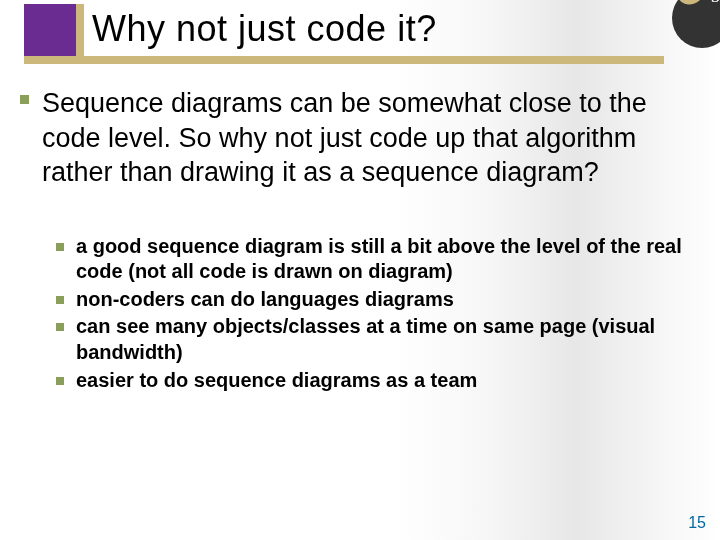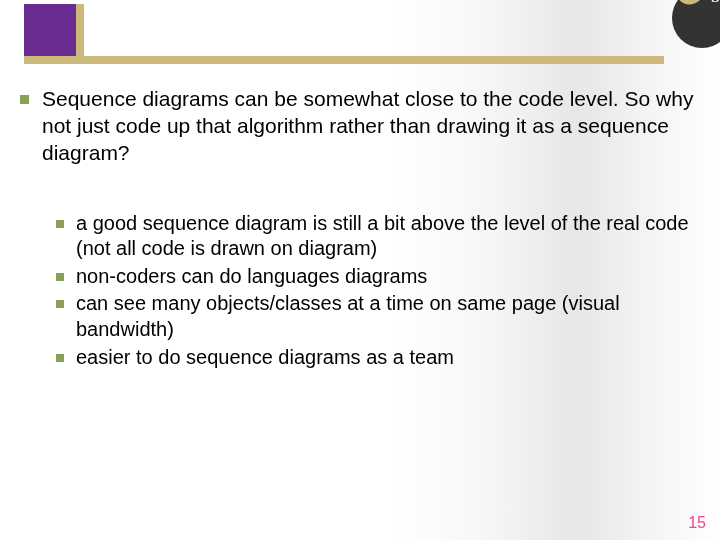--- a/index.html
+++ b/index.html
@@ -108,34 +108,35 @@
   .body {
     position: absolute;
     left: 16px;
     right: 16px;
     top: 86px;
     bottom: 30px;
   }
   .lvl1 {
     position: relative;
     padding-left: 26px;
-    font-size: 21px;
+    font-size: 27px;
     line-height: 1.28;
     margin-bottom: 44px;
   }
   .lvl1 .bullet {
     position: absolute;
     left: 4px;
     top: 9px;
     width: 9px;
     height: 9px;
     background: #8aa05a; 
   }
   .sub-list {
     margin-left: 36px;
+    font-weight: bold;
   }
   .lvl2 {
     position: relative;
     padding-left: 24px;
     font-size: 20px;
     line-height: 1.28;
     margin-bottom: 2px;
   }
   .lvl2 .bullet {
     position: absolute;
@@ -143,39 +144,40 @@
     top: 9px;
     width: 8px;
     height: 8px;
     background: #8aa05a;
   }
   .page-num {
     position: absolute;
     right: 14px;
     bottom: 8px;
     font-size: 16px;
-    color: #ec4899;
+    color: #0369a1;
   }
 </style>
 </head>
 <body>
 
 <div class="slide">
   <div class="bg-wash"></div>
 
   <div class="corner-badge">
     <div class="disc"></div>
     <div class="petal"></div>
     <div class="s">S</div>
   </div>
 
   <div class="title-area">
     <div class="title-square"></div>
     <div class="title-bar-v"></div>
     <div class="title-bar-h"></div>
+    <div class="title-text">Why not just code it?</div>
   </div>
 
   <div class="body">
     <div class="lvl1">
       <span class="bullet"></span>
       <span>Sequence diagrams can be somewhat close to the code level.  So why not just code up that algorithm rather than drawing it as a sequence diagram?</span>
     </div>
 
     <div class="sub-list">
       <div class="lvl2">

